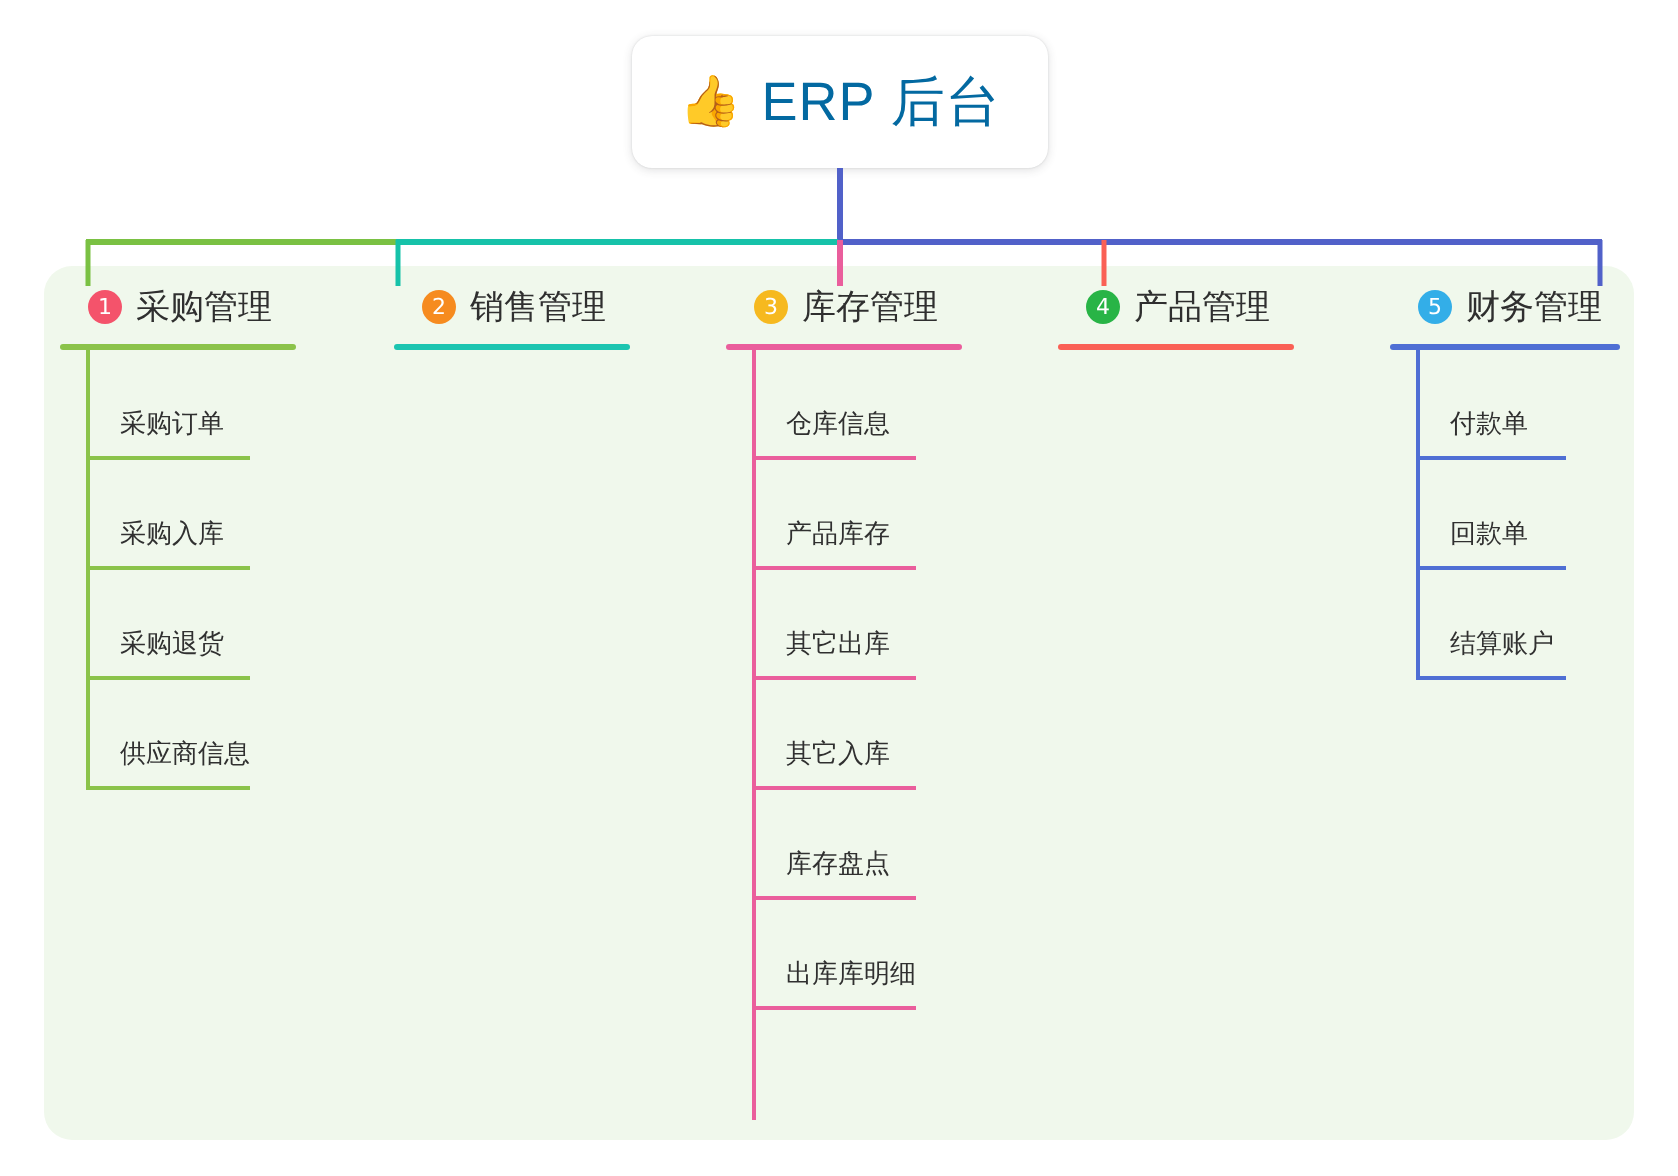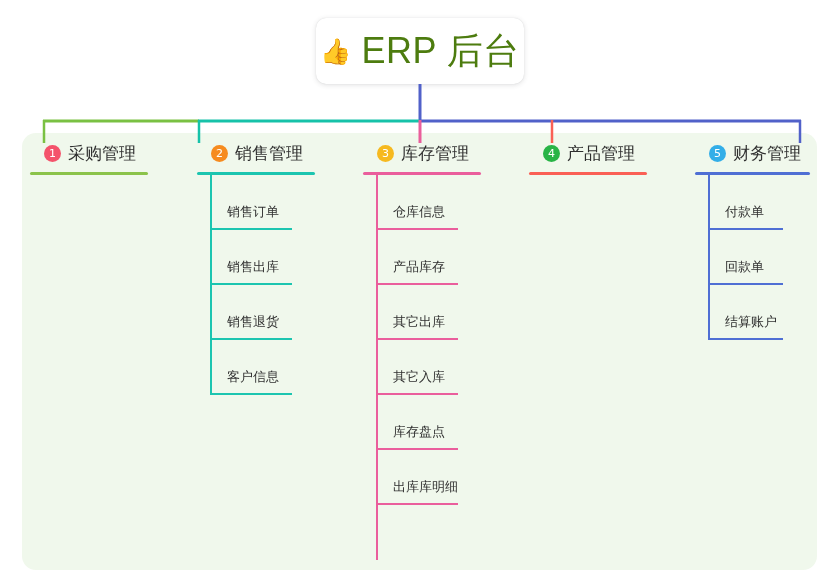--- a/index.html
+++ b/index.html
@@ -31,22 +31,22 @@
     justify-content: center;
     gap: 10px;
     box-sizing: border-box;
   }
   #root-node .thumb {
     font-size: 25px;
     line-height: 1;
     display: inline-block;
   }
   #root-node .root-label {
-    font-size: 36px;
-    color: #4d7c0f;
+    font-size: 27px;
+    color: #0369a1;
     letter-spacing: 0.5px;
     white-space: nowrap;
   }
 
   
   #connectors {
     position: absolute;
     left: 0;
     top: 0;
     width: 839px;
@@ -156,46 +156,46 @@
   <line x1="800" y1="120" x2="800" y2="143" stroke="#5161c9" stroke-width="2.5"></line>
 </svg>
 
 <div id="columns-root">
     <div class="column" style="left: 30px;">
       <div class="col-head">
         <span class="badge" style="background: rgb(244, 83, 107);">1</span>
         <span class="col-title">采购管理</span>
       </div>
       <div class="head-rule" style="width: 118px; background: rgb(139, 195, 74);"></div>
+      <div class="leaves">
+        <div class="spine" style="background: rgb(139, 195, 74); height: 220px;"></div>
+        <div class="leaf">
+          <span class="leaf-label">采购订单</span>
+          <div class="leaf-rule" style="width: 82px; background: rgb(139, 195, 74);"></div>
+        </div>
+        <div class="leaf">
+          <span class="leaf-label">采购入库</span>
+          <div class="leaf-rule" style="width: 82px; background: rgb(139, 195, 74);"></div>
+        </div>
+        <div class="leaf">
+          <span class="leaf-label">采购退货</span>
+          <div class="leaf-rule" style="width: 82px; background: rgb(139, 195, 74);"></div>
+        </div>
+        <div class="leaf">
+          <span class="leaf-label">供应商信息</span>
+          <div class="leaf-rule" style="width: 82px; background: rgb(139, 195, 74);"></div>
+        </div>
+      </div>
     </div>
     <div class="column" style="left: 197px;">
       <div class="col-head">
         <span class="badge" style="background: rgb(246, 139, 31);">2</span>
         <span class="col-title">销售管理</span>
       </div>
       <div class="head-rule" style="width: 118px; background: rgb(28, 197, 176);"></div>
-      <div class="leaves">
-        <div class="spine" style="background: rgb(28, 197, 176); height: 220px;"></div>
-        <div class="leaf">
-          <span class="leaf-label">销售订单</span>
-          <div class="leaf-rule" style="width: 82px; background: rgb(28, 197, 176);"></div>
-        </div>
-        <div class="leaf">
-          <span class="leaf-label">销售出库</span>
-          <div class="leaf-rule" style="width: 82px; background: rgb(28, 197, 176);"></div>
-        </div>
-        <div class="leaf">
-          <span class="leaf-label">销售退货</span>
-          <div class="leaf-rule" style="width: 82px; background: rgb(28, 197, 176);"></div>
-        </div>
-        <div class="leaf">
-          <span class="leaf-label">客户信息</span>
-          <div class="leaf-rule" style="width: 82px; background: rgb(28, 197, 176);"></div>
-        </div>
-      </div>
     </div>
     <div class="column" style="left: 363px;">
       <div class="col-head">
         <span class="badge" style="background: rgb(246, 185, 31);">3</span>
         <span class="col-title">库存管理</span>
       </div>
       <div class="head-rule" style="width: 118px; background: rgb(234, 94, 156);"></div>
       <div class="leaves">
         <div class="spine" style="background: rgb(234, 94, 156); height: 385px;"></div>
         <div class="leaf">

